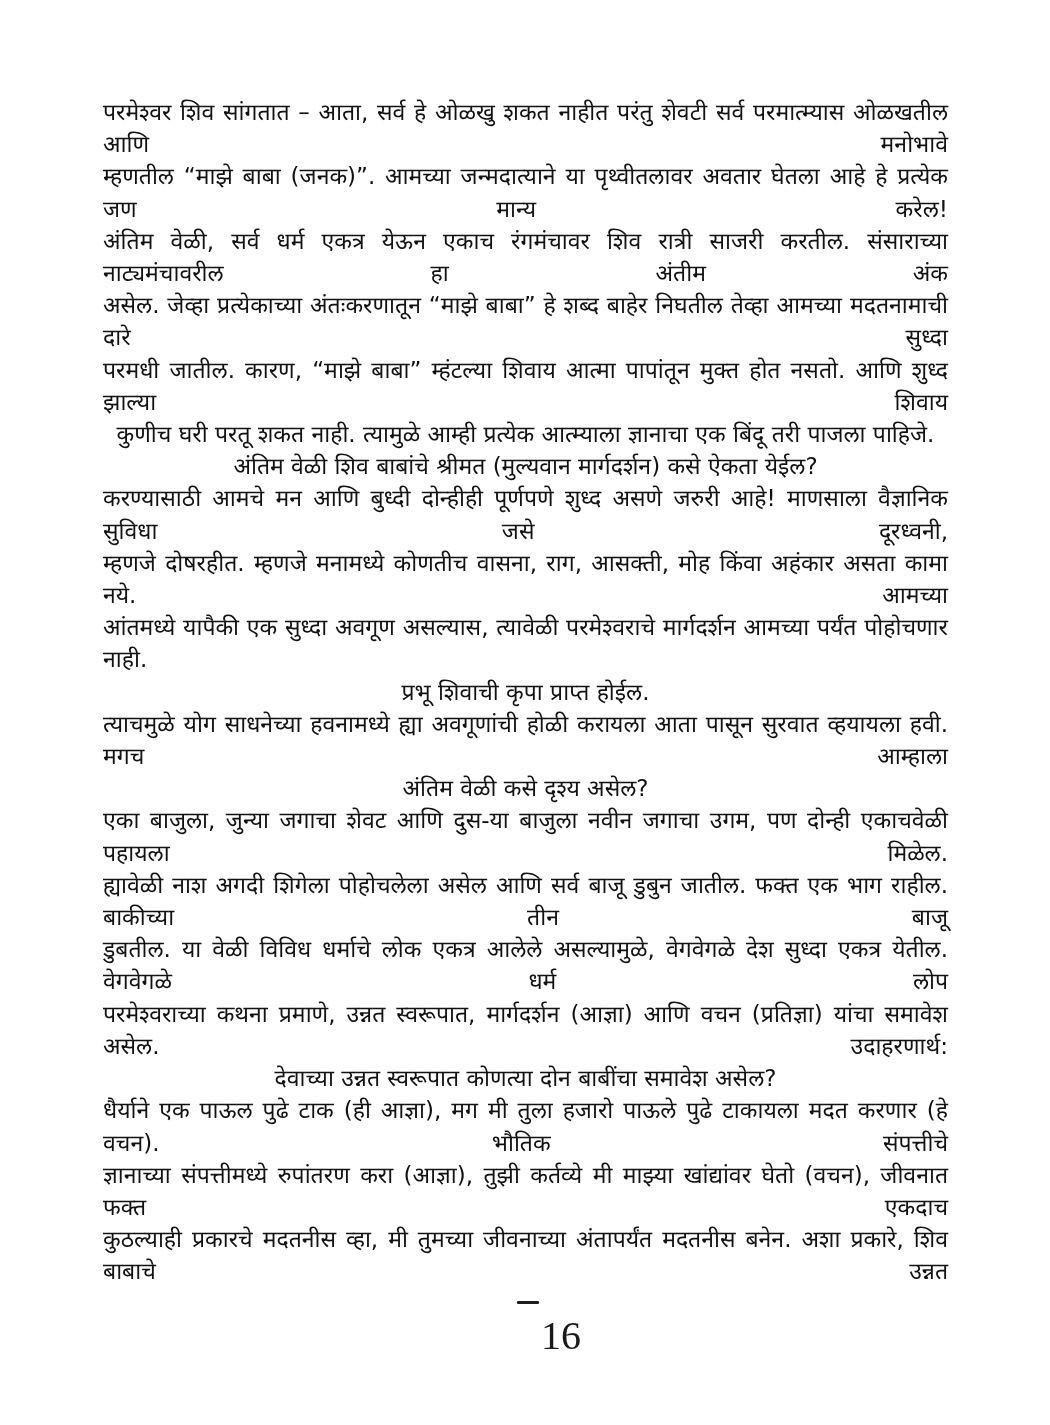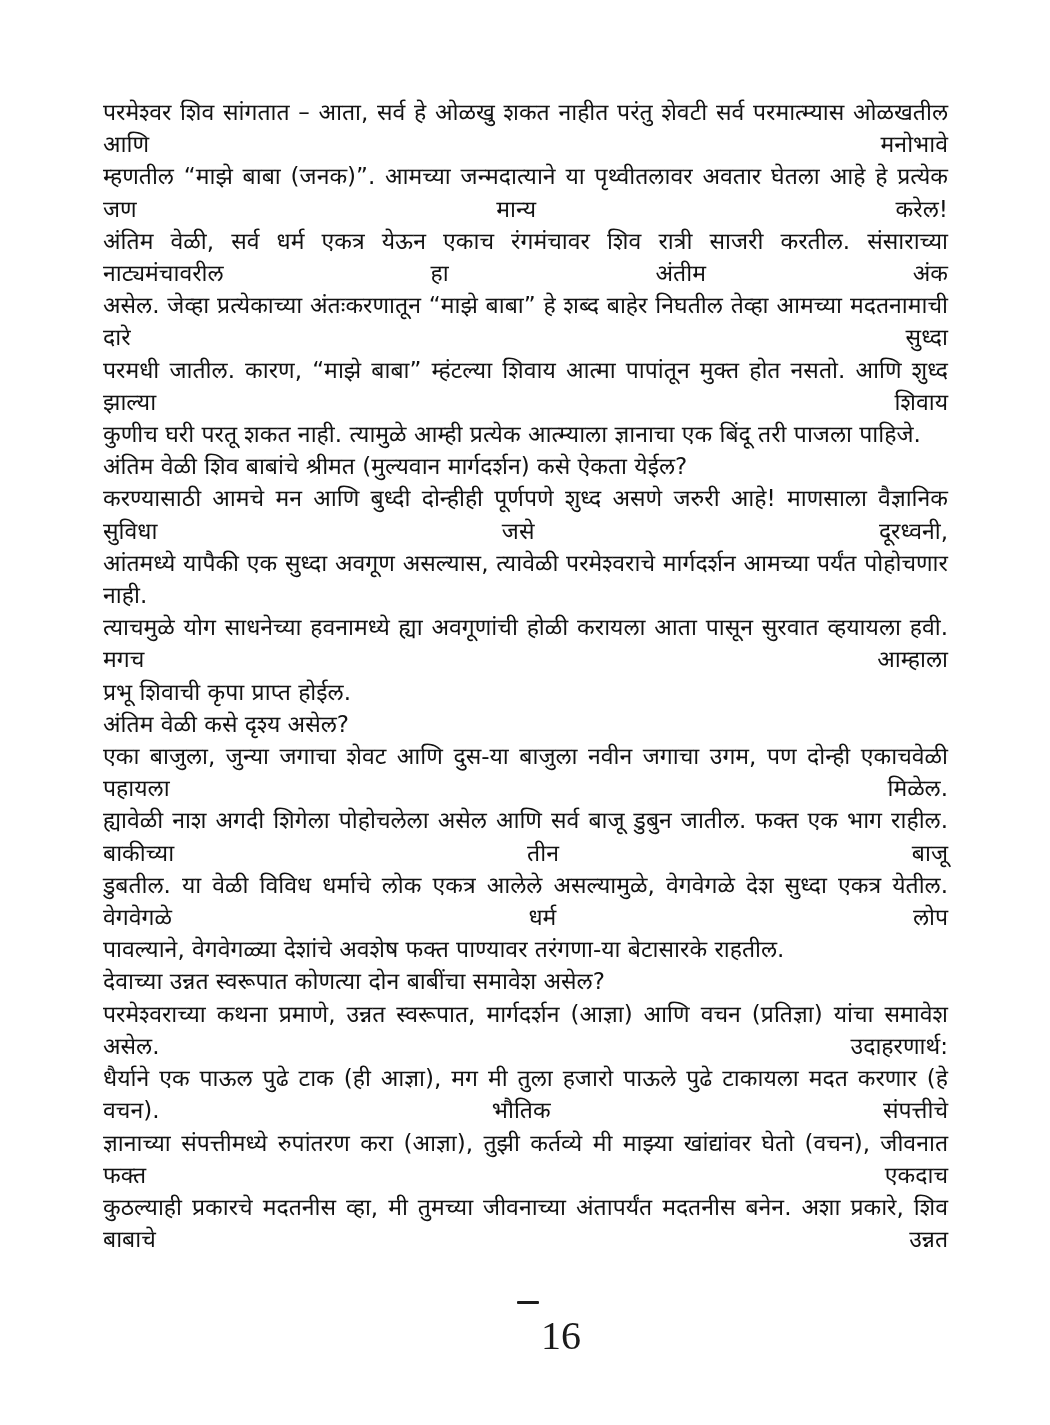--- a/index.html
+++ b/index.html
@@ -20,21 +20,21 @@
     left: 103px;
     top: 96px;
     width: 845px;
     color: #121212;
     font-size: 23px;
     line-height: 32.2px;
     font-weight: 500;
   }
   .text-line {
     width: 100%;
-    text-align: left;
+    text-align: center;
     white-space: normal;
   }
   .text-line.justified {
     text-align: justify;
     text-align-last: justify;
   }
   .underline-mark {
     position: absolute;
     left: 517px;
     top: 1301px;
@@ -62,29 +62,29 @@
 <div class="page">
   <div class="text-block">
       <div class="text-line justified">परमेश्वर शिव सांगतात – आता, सर्व हे ओळखु शकत नाहीत परंतु शेवटी सर्व परमात्म्यास ओळखतील आणि मनोभावे</div>
       <div class="text-line justified">म्हणतील “माझे बाबा (जनक)”. आमच्या जन्मदात्याने या पृथ्वीतलावर अवतार घेतला आहे हे प्रत्येक जण मान्य करेल!</div>
       <div class="text-line justified">अंतिम वेळी, सर्व धर्म एकत्र येऊन एकाच रंगमंचावर शिव रात्री साजरी करतील. संसाराच्या नाट्यमंचावरील हा अंतीम अंक</div>
       <div class="text-line justified">असेल. जेव्हा प्रत्येकाच्या अंतःकरणातून “माझे बाबा”  हे शब्द बाहेर निघतील तेव्हा आमच्या मदतनामाची दारे सुध्दा</div>
       <div class="text-line justified">परमधी जातील. कारण, “माझे बाबा”  म्हंटल्या शिवाय आत्मा पापांतून मुक्त होत नसतो. आणि शुध्द झाल्या शिवाय</div>
       <div class="text-line">कुणीच घरी परतू शकत नाही. त्यामुळे आम्ही प्रत्येक आत्म्याला ज्ञानाचा एक बिंदू तरी पाजला पाहिजे.</div>
       <div class="text-line">अंतिम वेळी शिव बाबांचे श्रीमत (मुल्यवान मार्गदर्शन) कसे ऐकता येईल?</div>
       <div class="text-line justified">करण्यासाठी आमचे मन आणि बुध्दी दोन्हीही पूर्णपणे शुध्द असणे जरुरी आहे! माणसाला वैज्ञानिक सुविधा जसे दूरध्वनी,</div>
+      <div class="text-line justified">म्हणजे दोषरहीत. म्हणजे मनामध्ये कोणतीच वासना, राग, आसक्ती, मोह किंवा अहंकार असता कामा नये. आमच्या</div>
       <div class="text-line justified">आंतमध्ये यापैकी एक सुध्दा अवगूण असल्यास, त्यावेळी परमेश्वराचे मार्गदर्शन आमच्या पर्यंत पोहोचणार नाही.</div>
+      <div class="text-line">प्रभू शिवाची कृपा प्राप्त होईल.</div>
       <div class="text-line justified">त्याचमुळे योग साधनेच्या हवनामध्ये ह्या अवगूणांची होळी करायला आता पासून सुरवात व्हयायला हवी. मगच आम्हाला</div>
-      <div class="text-line">प्रभू शिवाची कृपा प्राप्त होईल.</div>
       <div class="text-line">अंतिम वेळी कसे दृश्य असेल?</div>
       <div class="text-line justified">एका बाजुला, जुन्या जगाचा शेवट आणि दुस-या बाजुला नवीन जगाचा उगम, पण दोन्ही एकाचवेळी पहायला मिळेल.</div>
       <div class="text-line justified">ह्यावेळी नाश अगदी शिगेला पोहोचलेला असेल आणि सर्व बाजू डुबुन जातील. फक्त एक भाग राहील. बाकीच्या तीन बाजू</div>
       <div class="text-line justified">डुबतील. या वेळी विविध धर्माचे लोक एकत्र आलेले असल्यामुळे, वेगवेगळे देश सुध्दा एकत्र येतील. वेगवेगळे धर्म लोप</div>
-      <div class="text-line">पावल्याने, वेगवेगळ्या देशांचे अवशेष फक्त पाण्यावर तरंगणा-या बेटासारके राहतील.</div>
+      <div class="text-line justified">परमेश्वराच्या कथना प्रमाणे, उन्नत स्वरूपात, मार्गदर्शन (आज्ञा) आणि वचन (प्रतिज्ञा) यांचा समावेश असेल. उदाहरणार्थ:</div>
       <div class="text-line">देवाच्या उन्नत स्वरूपात कोणत्या दोन बाबींचा समावेश असेल?</div>
-      <div class="text-line justified">परमेश्वराच्या कथना प्रमाणे, उन्नत स्वरूपात, मार्गदर्शन (आज्ञा) आणि वचन (प्रतिज्ञा) यांचा समावेश असेल. उदाहरणार्थ:</div>
       <div class="text-line justified">धैर्याने एक पाऊल पुढे टाक (ही आज्ञा), मग मी तुला हजारो पाऊले पुढे टाकायला मदत करणार (हे वचन). भौतिक संपत्तीचे</div>
       <div class="text-line justified">ज्ञानाच्या संपत्तीमध्ये रुपांतरण करा (आज्ञा), तुझी कर्तव्ये मी माझ्या खांद्यांवर घेतो (वचन), जीवनात फक्त एकदाच</div>
       <div class="text-line justified">कुठल्याही प्रकारचे मदतनीस व्हा, मी तुमच्या जीवनाच्या अंतापर्यंत मदतनीस बनेन. अशा प्रकारे, शिव बाबाचे उन्नत</div>
     </div>
   <div class="underline-mark"></div>
   <div class="page-number">16</div>
 </div>
 
 </body></html>

